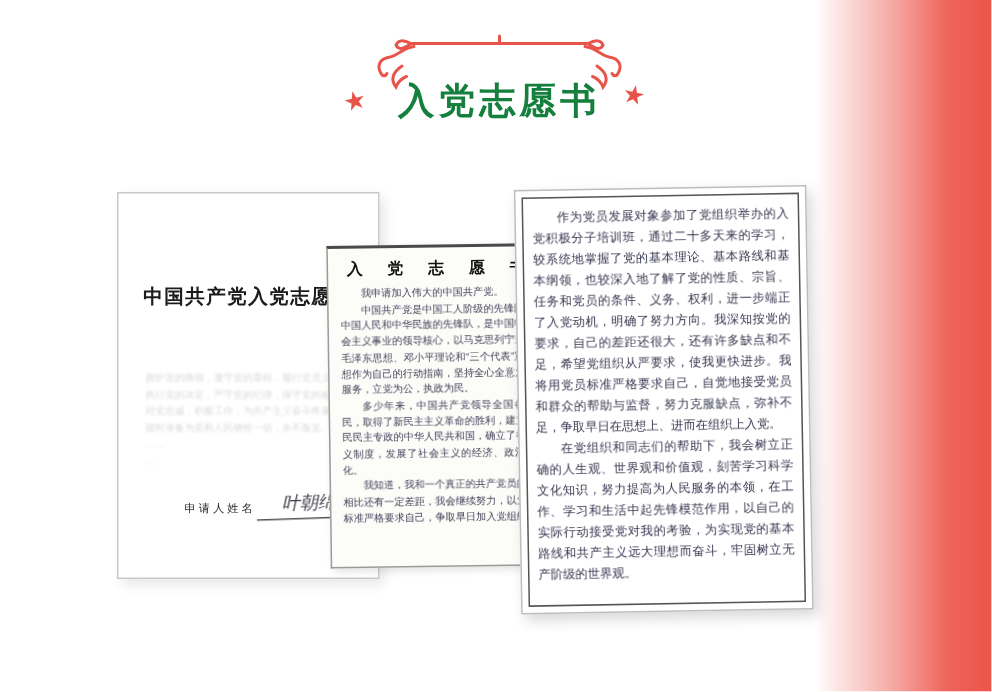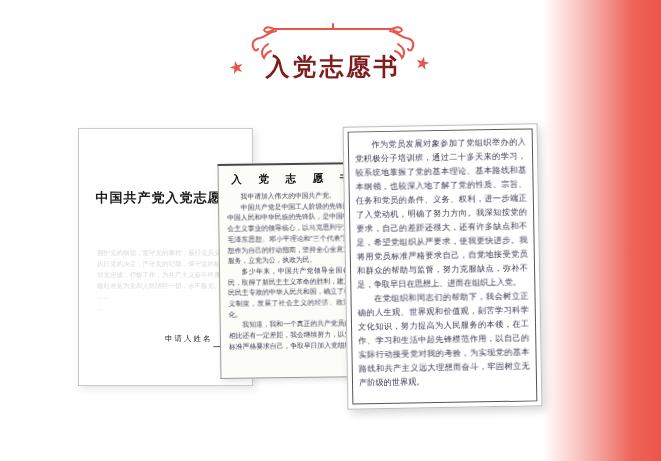--- a/index.html
+++ b/index.html
@@ -11,21 +11,21 @@
   
   .red-band{
     position:absolute;top:0;right:0;width:118px;height:461px;
     background:linear-gradient(90deg, rgba(236,84,73,0) 0%, rgba(236,84,73,0.45) 40%, rgba(236,84,73,0.9) 75%, #ec5449 100%);
   }
   
   .banner-svg{position:absolute;left:238px;top:22px;}
   .main-title{
     position:absolute;left:240px;top:51px;width:186px;text-align:center;
     font-family:"Liberation Serif","DejaVu Serif",serif;
-    font-weight:bold;font-size:24px;letter-spacing:3px;color:#7f1d1d;white-space:nowrap;
+    font-weight:bold;font-size:24px;letter-spacing:3px;color:#15803d;white-space:nowrap;
   }
   .star{position:absolute;color:#e8544a;font-size:17px;line-height:17px;}
   .star-left{left:229px;top:59px;transform:rotate(-14deg);}
   .star-right{left:415px;top:55px;transform:rotate(12deg);}
 
   
   .cover-page{
     position:absolute;left:78px;top:128px;width:173px;height:256px;z-index:1;
     background:#ffffff;border:1px solid #c9c9c9;
     box-shadow:3px 3px 8px rgba(0,0,0,0.10);
@@ -38,21 +38,21 @@
   .ghost-block{
     position:absolute;left:18px;right:10px;top:118px;
     color:#9a9a9a;opacity:0.38;filter:blur(0.6px);
     font-size:6.5px;line-height:11px;text-align:left;
   }
   .cover-sign-row{
     position:absolute;left:44px;top:198px;display:flex;align-items:flex-end;white-space:nowrap;
   }
   .sign-label{
     font-family:"Liberation Serif","DejaVu Serif",serif;
-    font-size:7.5px;letter-spacing:2px;color:#2a2a2a;padding-bottom:2px;margin-left:42px;
+    font-size:7.5px;letter-spacing:2px;color:#2a2a2a;padding-bottom:2px;
   }
   .sign-name{
     display:inline-block;min-width:62px;text-align:center;
     border-bottom:1px solid #555;
     font-family:"Liberation Serif","DejaVu Serif",serif;
     font-style:italic;font-size:12px;color:#3a3a46;
     transform:rotate(-2deg);padding:0 4px 1px 4px;filter:blur(0.2px);
   }
 
   

